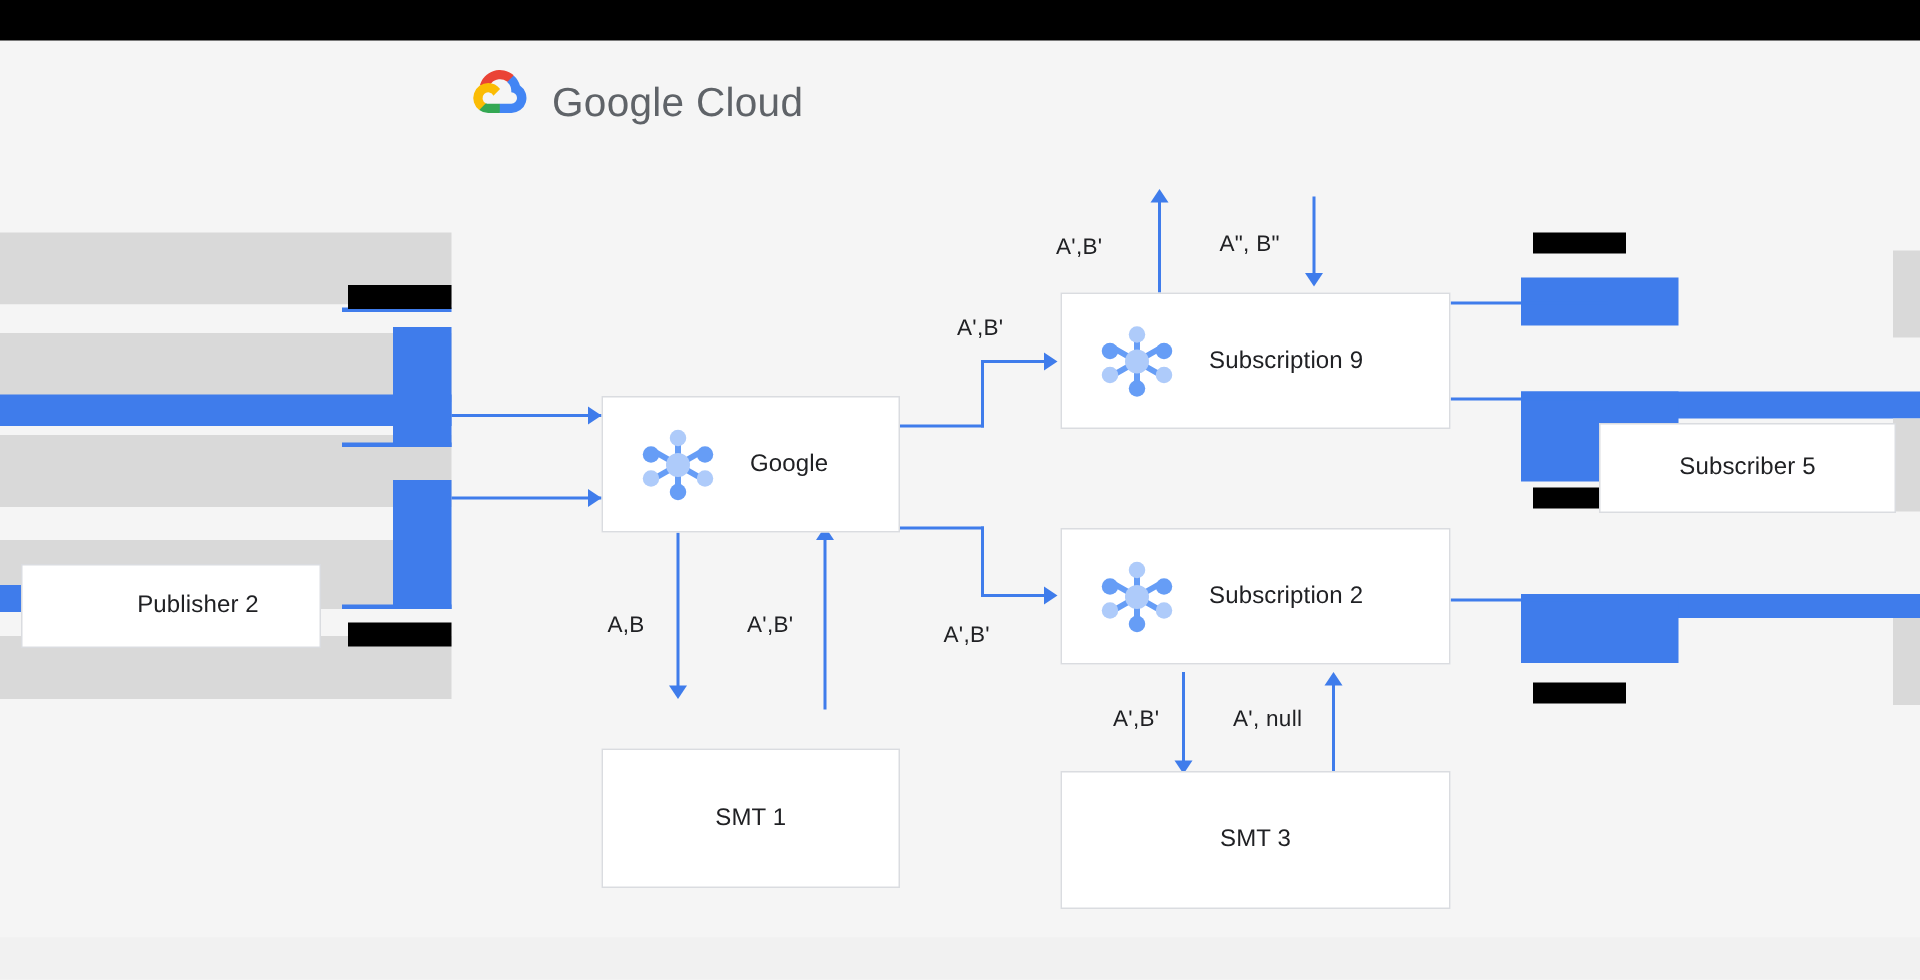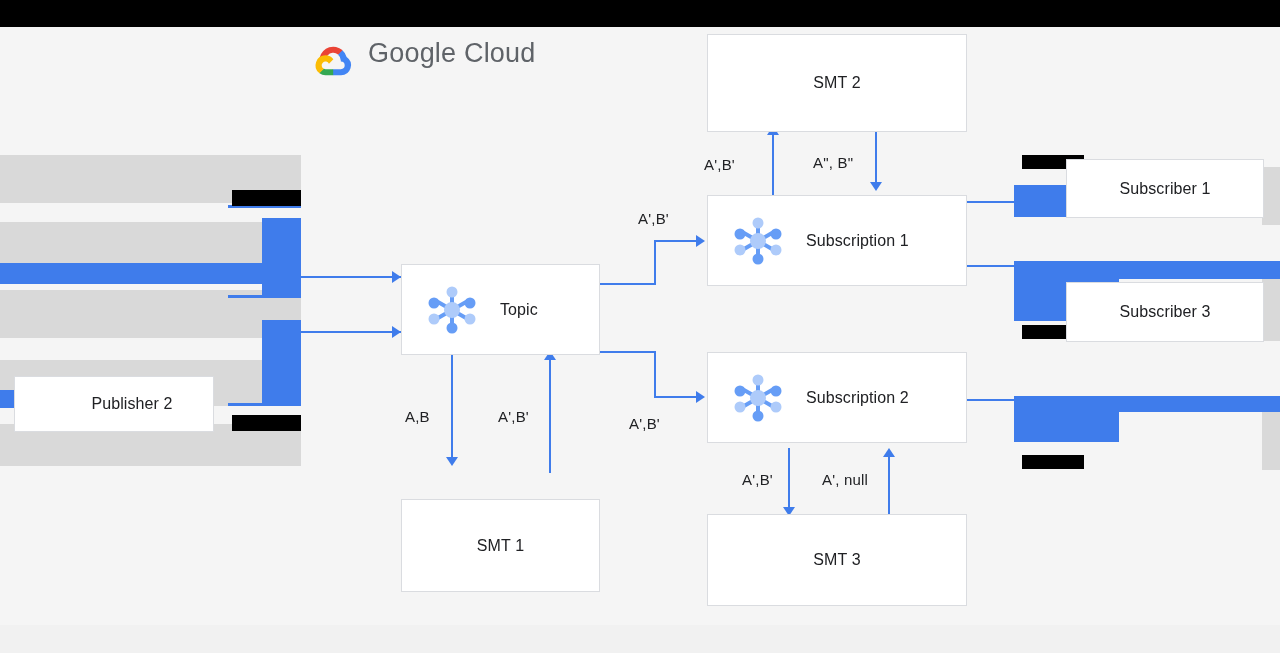--- a/index.html
+++ b/index.html
@@ -56,21 +56,21 @@
   .ar-down{border-left:6px solid transparent;border-right:6px solid transparent;border-top:9px solid #3f7ceb;}
   .ar-up{border-left:6px solid transparent;border-right:6px solid transparent;border-bottom:9px solid #3f7ceb;}
 
   
   .elabel{
     position:absolute;font-size:15px;color:#202124;
     white-space:nowrap;letter-spacing:.2px;
   }
 
   
-  .gc-logo{position:absolute;left:310px;top:38px;height:46px;display:flex;align-items:flex-start;}
+  .gc-logo{position:absolute;left:310px;top:38px;height:46px;display:flex;align-items:flex-end;}
   .gc-logo .mark{width:46px;height:46px;}
   .gc-logo .wordmark{
     margin-left:12px;font-size:27px;color:#5f6368;
     font-family:"Liberation Sans", sans-serif;letter-spacing:.2px;
   }
 </style>
 </head>
 <body>
 
 <div id="stage">
@@ -172,30 +172,27 @@
         </g>
         <circle cx="28" cy="28" r="8" fill="#AECBFA"></circle>
         <circle cx="28" cy="10" r="5.5" fill="#AECBFA"></circle>
         <circle cx="28" cy="46" r="5.5" fill="#669DF6"></circle>
         <circle cx="10" cy="21" r="5.5" fill="#669DF6"></circle>
         <circle cx="46" cy="21" r="5.5" fill="#669DF6"></circle>
         <circle cx="10" cy="37" r="5.5" fill="#AECBFA"></circle>
         <circle cx="46" cy="37" r="5.5" fill="#AECBFA"></circle>
       </svg>
     </span>
-    <span class="label">Topic</span>
+    <span class="label">Google</span>
   </div>
 
   <div class="node" style="left:401px;top:467px;width:199px;height:93px;margin-top:32px;">
     <span class="label">SMT 1</span>
   </div>
 
-  <div class="node" style="left:707px;top:34px;width:260px;height:98px;">
-    <span class="label">SMT 2</span>
-  </div>
 
   <div class="node" style="left:707px;top:514px;width:260px;height:92px;">
     <span class="label">SMT 3</span>
   </div>
 
   <div class="node with-icon" style="left:707px;top:195px;width:260px;height:91px;">
     <span class="pubsub-icon">
       <svg viewBox="0 0 56 56" width="56" height="56" aria-hidden="true">
         <g stroke="#669DF6" stroke-width="4" stroke-linecap="round">
           <line x1="28" y1="28" x2="28" y2="13"></line>
@@ -207,21 +204,21 @@
         </g>
         <circle cx="28" cy="28" r="8" fill="#AECBFA"></circle>
         <circle cx="28" cy="10" r="5.5" fill="#AECBFA"></circle>
         <circle cx="28" cy="46" r="5.5" fill="#669DF6"></circle>
         <circle cx="10" cy="21" r="5.5" fill="#669DF6"></circle>
         <circle cx="46" cy="21" r="5.5" fill="#669DF6"></circle>
         <circle cx="10" cy="37" r="5.5" fill="#AECBFA"></circle>
         <circle cx="46" cy="37" r="5.5" fill="#AECBFA"></circle>
       </svg>
     </span>
-    <span class="label">Subscription 1</span>
+    <span class="label">Subscription 9</span>
   </div>
 
   <div class="node with-icon" style="left:707px;top:352px;width:260px;height:91px;">
     <span class="pubsub-icon">
       <svg viewBox="0 0 56 56" width="56" height="56" aria-hidden="true">
         <g stroke="#669DF6" stroke-width="4" stroke-linecap="round">
           <line x1="28" y1="28" x2="28" y2="13"></line>
           <line x1="28" y1="28" x2="28" y2="43"></line>
           <line x1="28" y1="28" x2="14" y2="20"></line>
           <line x1="28" y1="28" x2="42" y2="20"></line>
@@ -233,26 +230,23 @@
         <circle cx="28" cy="46" r="5.5" fill="#669DF6"></circle>
         <circle cx="10" cy="21" r="5.5" fill="#669DF6"></circle>
         <circle cx="46" cy="21" r="5.5" fill="#669DF6"></circle>
         <circle cx="10" cy="37" r="5.5" fill="#AECBFA"></circle>
         <circle cx="46" cy="37" r="5.5" fill="#AECBFA"></circle>
       </svg>
     </span>
     <span class="label">Subscription 2</span>
   </div>
 
-  <div class="node" style="left:1066px;top:159px;width:198px;height:59px;">
-    <span class="label">Subscriber 1</span>
-  </div>
 
   <div class="node" style="left:1066px;top:282px;width:198px;height:60px;">
-    <span class="label">Subscriber 3</span>
+    <span class="label">Subscriber 5</span>
   </div>
 
 
   <div class="elabel" style="left:405px;top:408px;">A,B</div>
 
   <div class="elabel" style="left:498px;top:408px;">A',B'</div>
 
   <div class="elabel" style="left:638px;top:210px;">A',B'</div>
 
   <div class="elabel" style="left:629px;top:415px;">A',B'</div>

